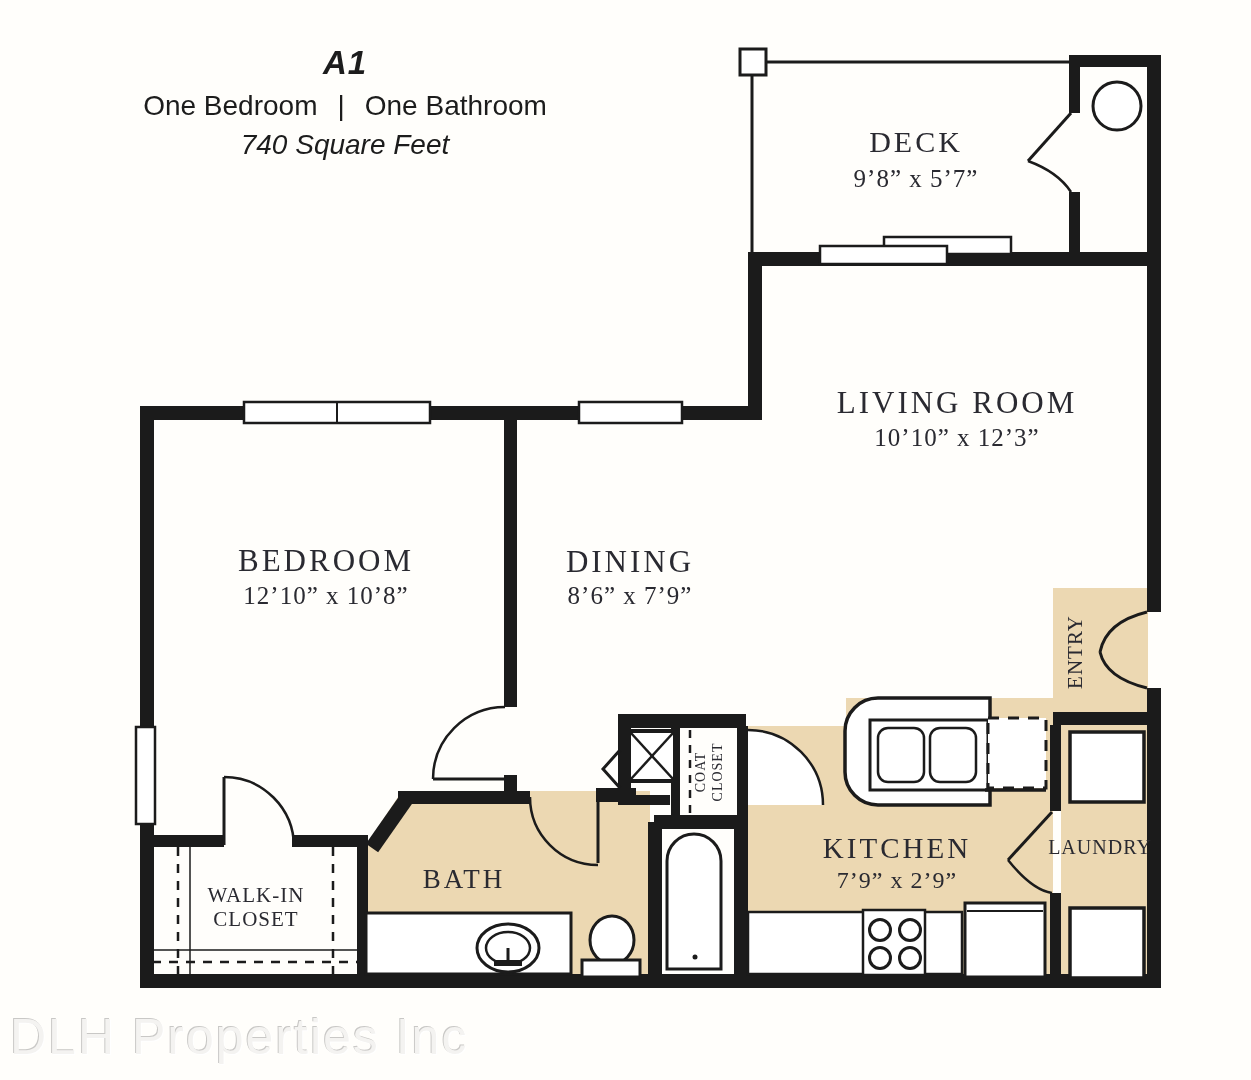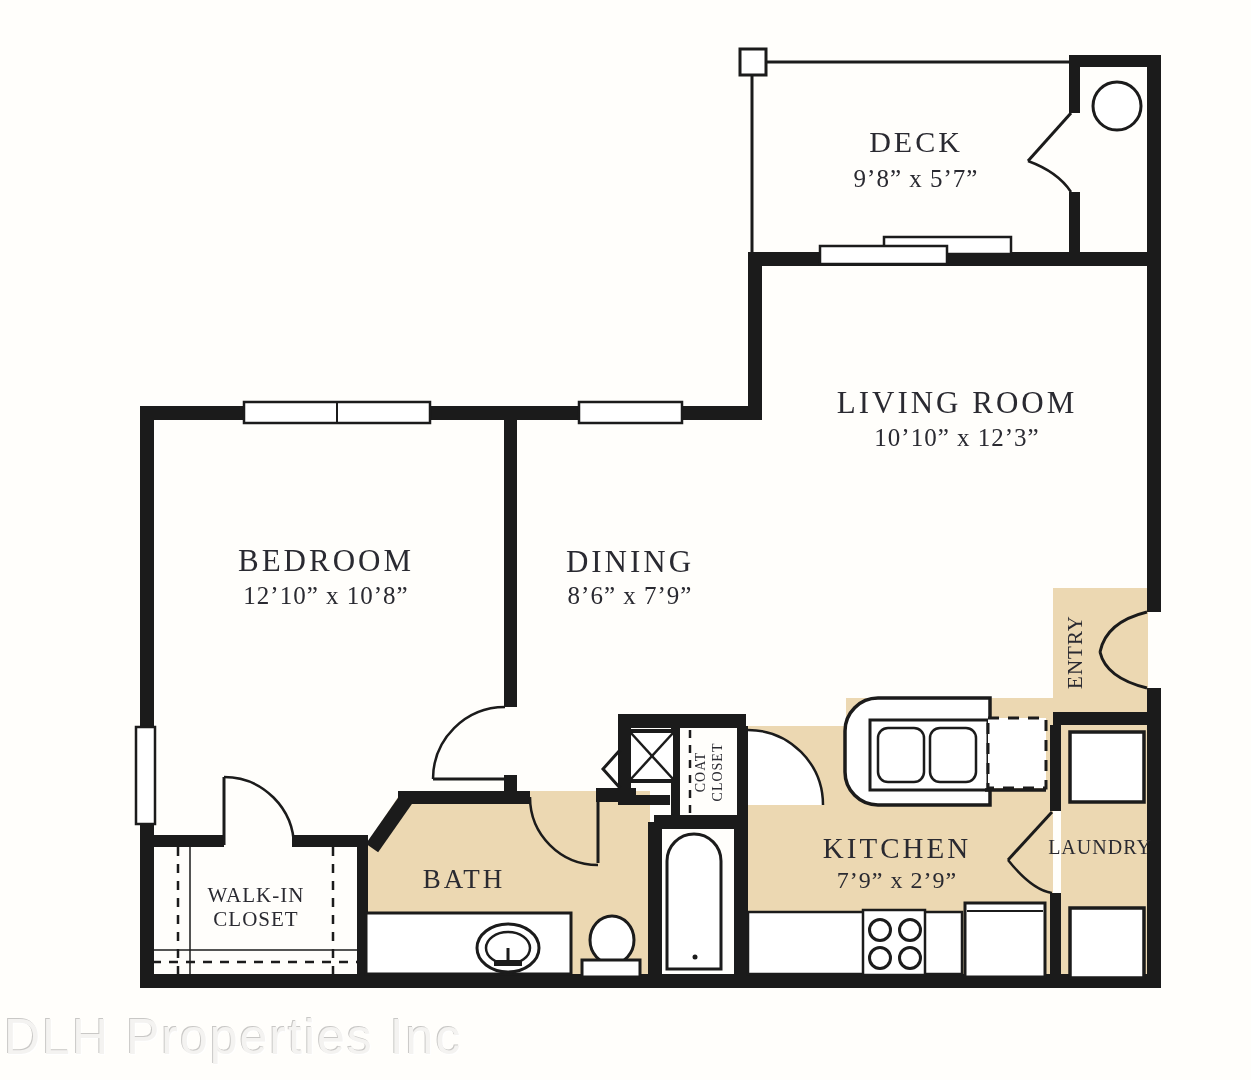--- a/index.html
+++ b/index.html
@@ -18,28 +18,33 @@
   .wall{fill:var(--wall);}
   .floor{fill:var(--floor-accent);}
   .fixture{fill:#ffffff;stroke:var(--wall);}
   .ln{stroke:var(--wall);fill:none;}
   .white{fill:#ffffff;}
   .room-label{font-family:"Liberation Serif",serif;fill:var(--label-text);letter-spacing:3px;}
   .room-dims{font-family:"Liberation Serif",serif;fill:var(--label-text);letter-spacing:1px;}
   .small-label{font-family:"Liberation Serif",serif;fill:var(--label-text);letter-spacing:1px;}
 
   
-  .watermark{position:absolute;left:4px;top:1008px;font-size:50px;color:#f4f3f1;
+  .watermark{position:absolute;left:10px;top:1008px;font-size:50px;color:#f4f3f1;
     text-shadow:-1px -1px 0 #c9c8c6, 1px 1px 1px #ffffff;letter-spacing:2px;}
 </style>
 </head>
 <body>
 
 <div class="page">
 
+  <div class="title-block">
+    <div class="plan-code">A1</div>
+    <div class="plan-subtitle"><span>One Bedroom</span><span class="divider">|</span><span>One Bathroom</span></div>
+    <div class="plan-area">740 Square Feet</div>
+  </div>
 
   <svg width="1251" height="1080" viewBox="0 0 1251 1080">
 
     <g>
       <polygon class="floor" points="402,791 650,791 650,974 366,974 366,845"></polygon>
       <polygon class="floor" points="748,726 846,726 846,698 1053,698 1053,974 748,974"></polygon>
       <rect class="floor" x="1053" y="588" width="95" height="126"></rect>
       <rect class="floor" x="1061" y="725" width="86" height="249"></rect>
     </g>
 

